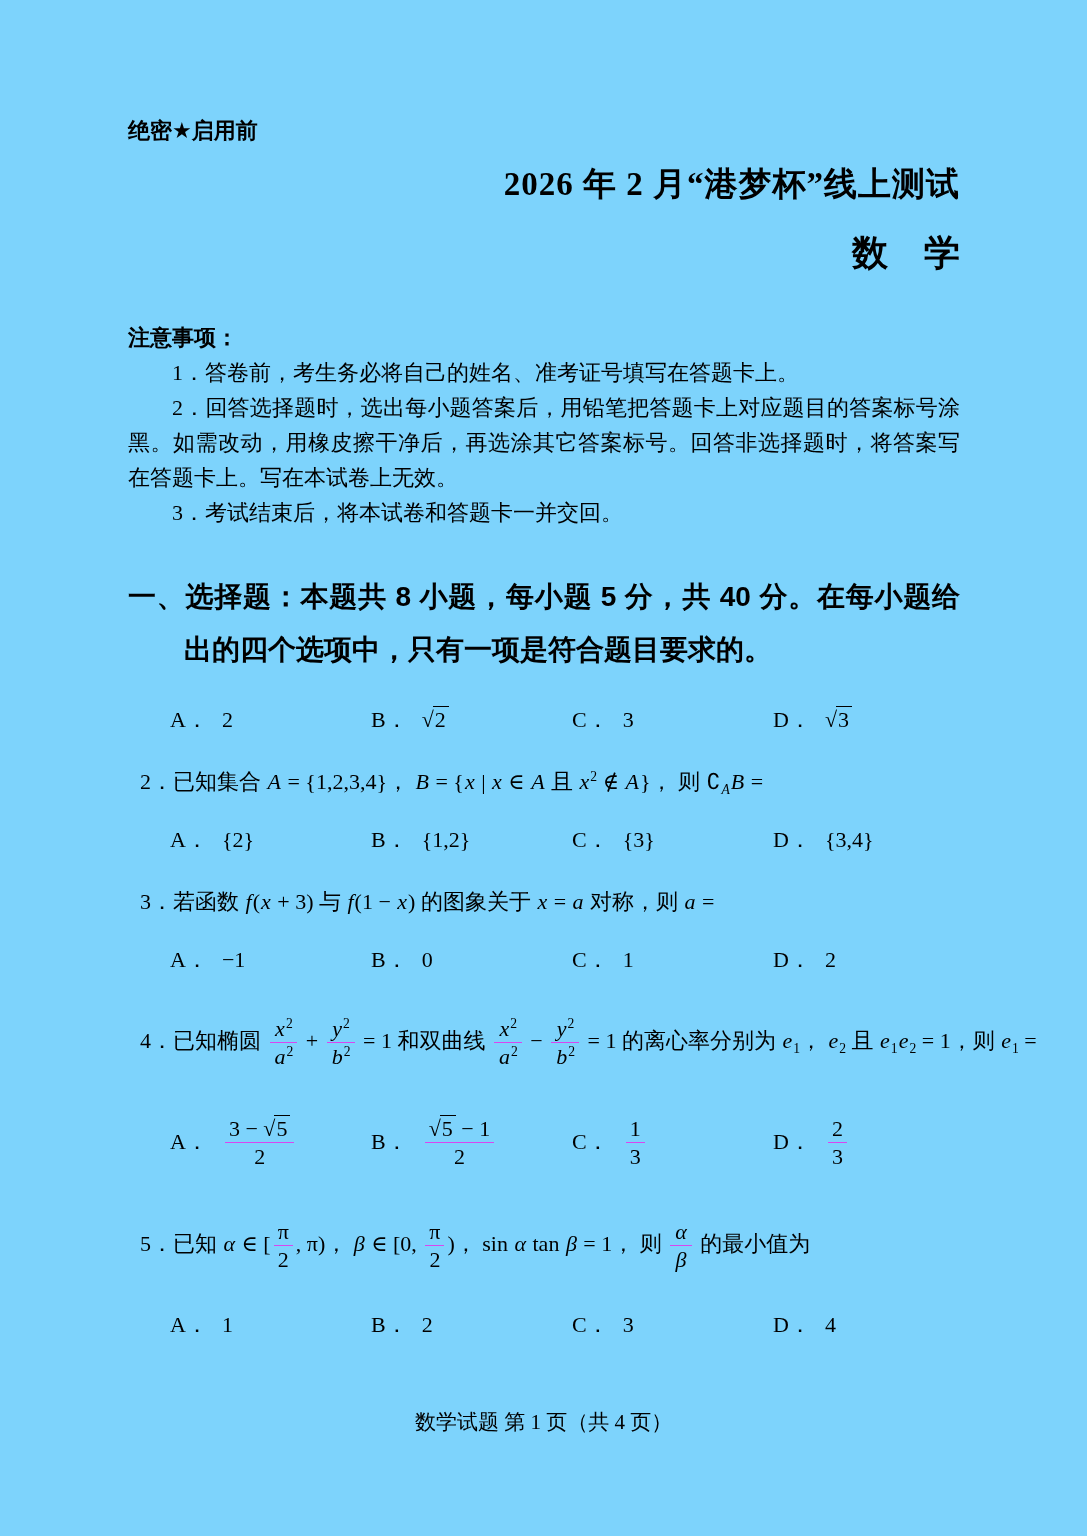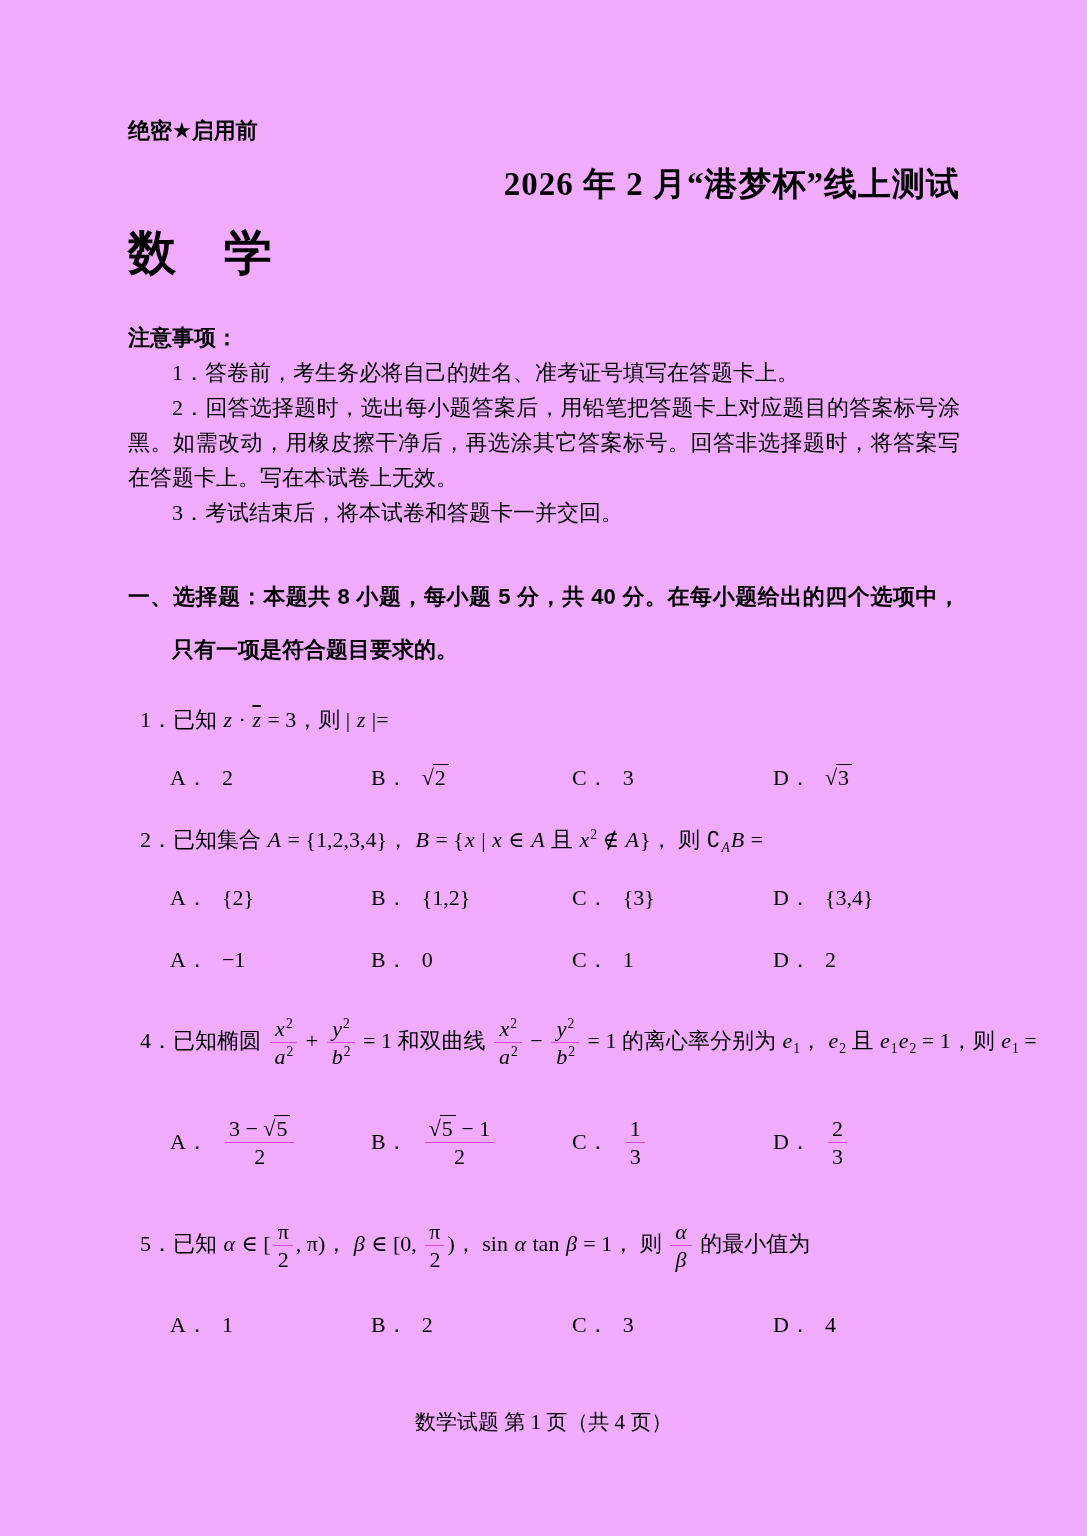--- a/index.html
+++ b/index.html
@@ -1,20 +1,20 @@
 <!DOCTYPE html>
 <html><head>
 <meta charset="utf-8">
 <style>
   * { box-sizing: border-box; }
   html, body { margin: 0; padding: 0; background: #ffffff; }
   .page {
     width: 1087px;
     height: 1536px;
-    background: #f0abfc;
+    background: #7dd3fc;
     color: #000000;
     font-family: "Liberation Serif", "DejaVu Serif", serif;
     position: relative;
     padding: 118px 127px 0 128px;
     overflow: hidden;
   }
   .classification {
     font-family: "Liberation Sans", "DejaVu Sans", sans-serif;
     font-weight: bold;
     font-size: 22px;
@@ -22,44 +22,44 @@
   }
   .title {
     font-size: 33px;
     font-weight: bold;
     text-align: right;
     margin: 20px 0 0 0;
     line-height: 40px;
     letter-spacing: 1px;
   }
   .subject {
-    font-size: 48px;
-    font-weight: bold;
-    text-align: left;
+    font-size: 36px;
+    font-weight: bold;
+    text-align: right;
     margin: 22px 0 0 0;
     line-height: 54px;
   }
   .notice { margin-top: 40px; }
   .notice-heading {
     font-family: "Liberation Sans", "DejaVu Sans", sans-serif;
     font-weight: bold;
     font-size: 22px;
     line-height: 35px;
   }
   .notice p {
     font-size: 22px;
     line-height: 35px;
     margin: 0;
     text-indent: 2em;
     text-align: justify;
   }
   .section-heading {
     font-family: "Liberation Sans", "DejaVu Sans", sans-serif;
     font-weight: bold;
-    font-size: 22px;
+    font-size: 28px;
     line-height: 53px;
     margin-top: 40px;
     padding-left: 2em;
     text-indent: -2em;
     text-align: justify;
   }
   .question { margin-top: 26px; font-size: 22px; }
   .q-stem {
     margin-left: 12px;
     line-height: 36px;
@@ -112,21 +112,20 @@
     <div class="notice-heading">注意事项：</div>
     <p>1．答卷前，考生务必将自己的姓名、准考证号填写在答题卡上。</p>
     <p>2．回答选择题时，选出每小题答案后，用铅笔把答题卡上对应题目的答案标号涂黑。如需改动，用橡皮擦干净后，再选涂其它答案标号。回答非选择题时，将答案写在答题卡上。写在本试卷上无效。</p>
     <p>3．考试结束后，将本试卷和答题卡一并交回。</p>
   </div>
 
   <div class="section-heading">一、选择题：本题共 8 小题，每小题 5 分，共 40 分。在每小题给出的四个选项中，只有一项是符合题目要求的。</div>
 
   <div id="question-list">
       <div class="question">
-        <div class="q-stem"><span class="q-num">1．</span><span class="q-text">已知 <i class="mi">z</i> · <i class="mi over">z</i> = 3，则 | <i class="mi">z</i> |=</span></div>
         <div class="q-options">
           <span class="q-option">
             <span class="opt-label">A．</span>
             <span class="opt-value">2</span>
           </span>
           <span class="q-option">
             <span class="opt-label">B．</span>
             <span class="opt-value"><span class="sqrt"><span class="rsign">√</span><span class="rad">2</span></span></span>
           </span>
           <span class="q-option">
@@ -154,20 +153,21 @@
             <span class="opt-label">C．</span>
             <span class="opt-value">{3}</span>
           </span>
           <span class="q-option">
             <span class="opt-label">D．</span>
             <span class="opt-value">{3,4}</span>
           </span>
         </div>
       </div>
       <div class="question">
+        <div class="q-stem"><span class="q-num">3．</span><span class="q-text">若函数 <i class="mi">f</i>(<i class="mi">x</i> + 3) 与 <i class="mi">f</i>(1 − <i class="mi">x</i>) 的图象关于 <i class="mi">x</i> = <i class="mi">a</i> 对称，则 <i class="mi">a</i> =</span></div>
         <div class="q-options">
           <span class="q-option">
             <span class="opt-label">A．</span>
             <span class="opt-value">−1</span>
           </span>
           <span class="q-option">
             <span class="opt-label">B．</span>
             <span class="opt-value">0</span>
           </span>
           <span class="q-option">

